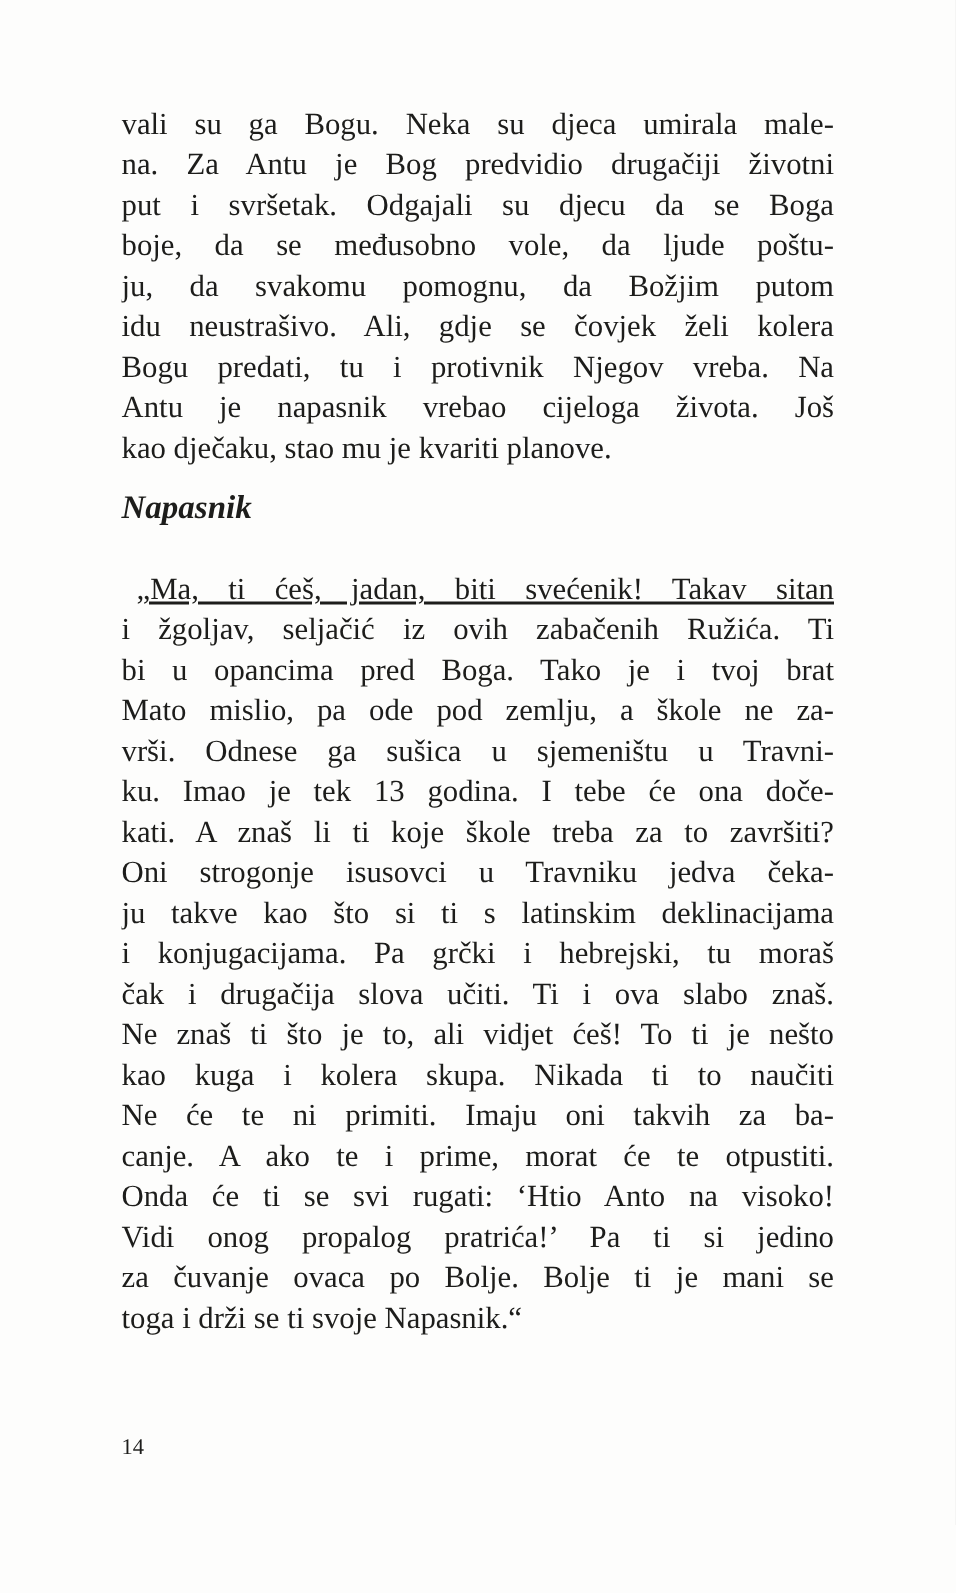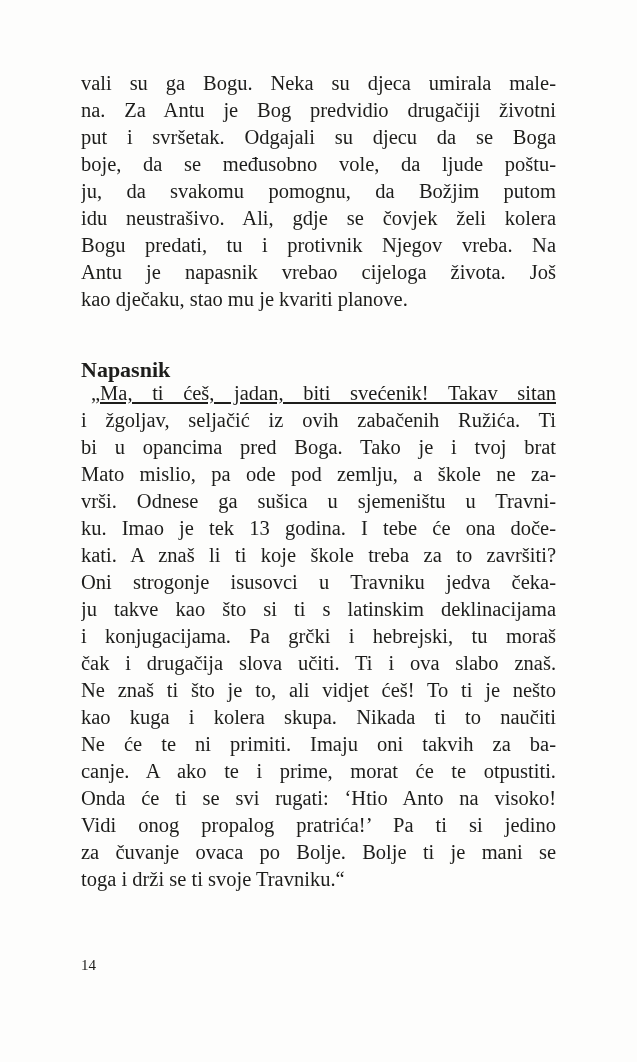--- a/index.html
+++ b/index.html
@@ -64,39 +64,39 @@
       <div class="line">na. Za Antu je Bog predvidio drugačiji životni</div>
       <div class="line">put i svršetak. Odgajali su djecu da se Boga</div>
       <div class="line">boje, da se međusobno vole, da ljude poštu-</div>
       <div class="line">ju, da svakomu pomognu, da Božjim putom</div>
       <div class="line">idu neustrašivo. Ali, gdje se čovjek želi kolera</div>
       <div class="line">Bogu predati, tu i protivnik Njegov vreba. Na</div>
       <div class="line">Antu je napasnik vrebao cijeloga života. Još</div>
       <div class="line last">kao dječaku, stao mu je kvariti planove.</div>
     </div>
 
-  <div class="text-block section-heading" style="top: 356px;">Napasnik</div>
+  <div class="text-block section-heading" style="top: 324px; font-style: italic;">Napasnik</div>
 
   <div class="text-block para indent-first" style="top: 380px;">
       <div class="line">„Ma, ti ćeš, jadan, biti svećenik! Takav sitan</div>
       <div class="line">i žgoljav, seljačić iz ovih zabačenih Ružića. Ti</div>
       <div class="line">bi u opancima pred Boga. Tako je i tvoj brat</div>
       <div class="line">Mato mislio, pa ode pod zemlju, a škole ne za-</div>
       <div class="line">vrši. Odnese ga sušica u sjemeništu u Travni-</div>
       <div class="line">ku. Imao je tek 13 godina. I tebe će ona doče-</div>
       <div class="line">kati. A znaš li ti koje škole treba za to završiti?</div>
       <div class="line">Oni strogonje isusovci u Travniku jedva čeka-</div>
       <div class="line">ju takve kao što si ti s latinskim deklinacijama</div>
       <div class="line">i konjugacijama. Pa grčki i hebrejski, tu moraš</div>
       <div class="line">čak i drugačija slova učiti. Ti i ova slabo znaš.</div>
       <div class="line">Ne znaš ti što je to, ali vidjet ćeš! To ti je nešto</div>
       <div class="line">kao kuga i kolera skupa. Nikada ti to naučiti</div>
       <div class="line">Ne će te ni primiti. Imaju oni takvih za ba-</div>
       <div class="line">canje. A ako te i prime, morat će te otpustiti.</div>
       <div class="line">Onda će ti se svi rugati: ‘Htio Anto na visoko!</div>
       <div class="line">Vidi onog propalog pratrića!’ Pa ti si jedino</div>
       <div class="line">za čuvanje ovaca po Bolje. Bolje ti je mani se</div>
-      <div class="line last">toga i drži se ti svoje Travniku.“</div>
+      <div class="line last">toga i drži se ti svoje Napasnik.“</div>
     </div>
 
   <div class="page-number">14</div>
 
 </div>
 
 </body></html>

